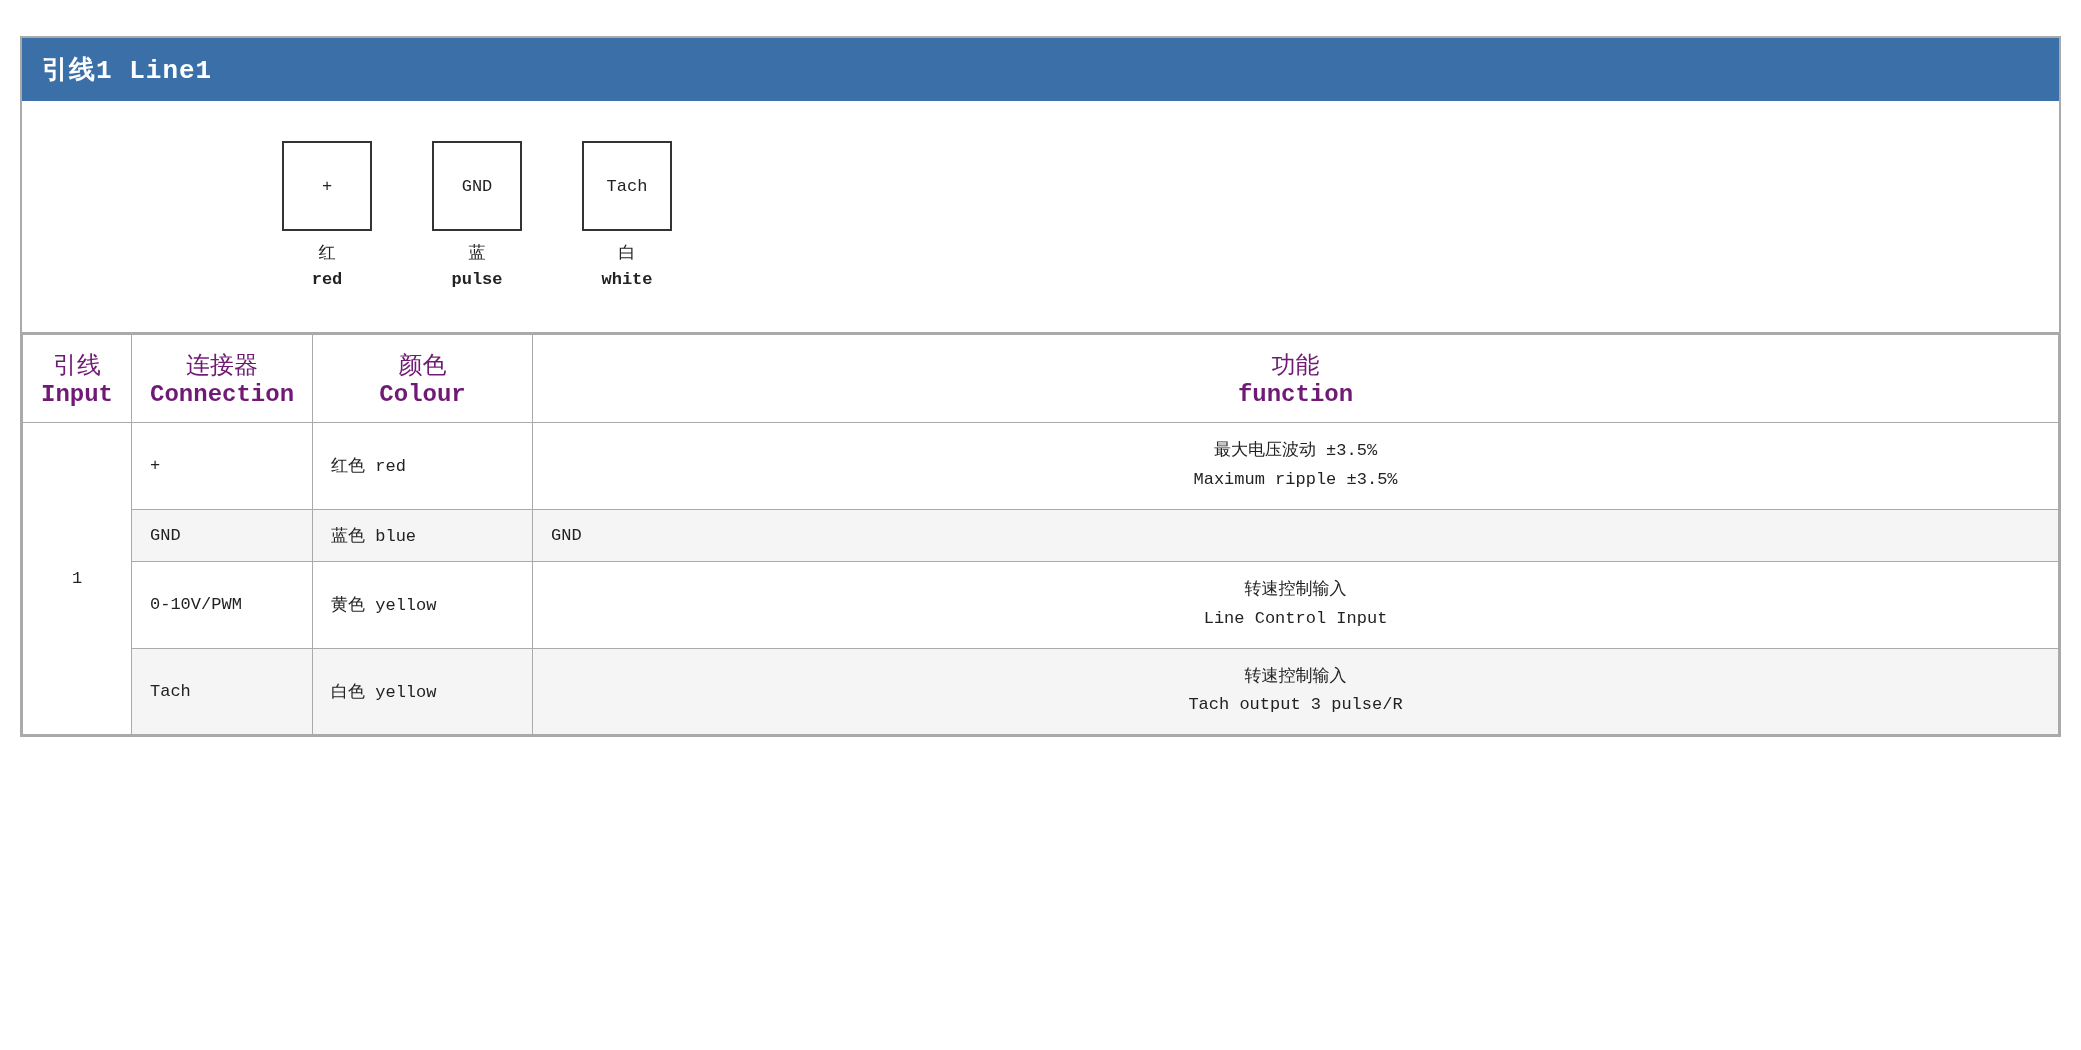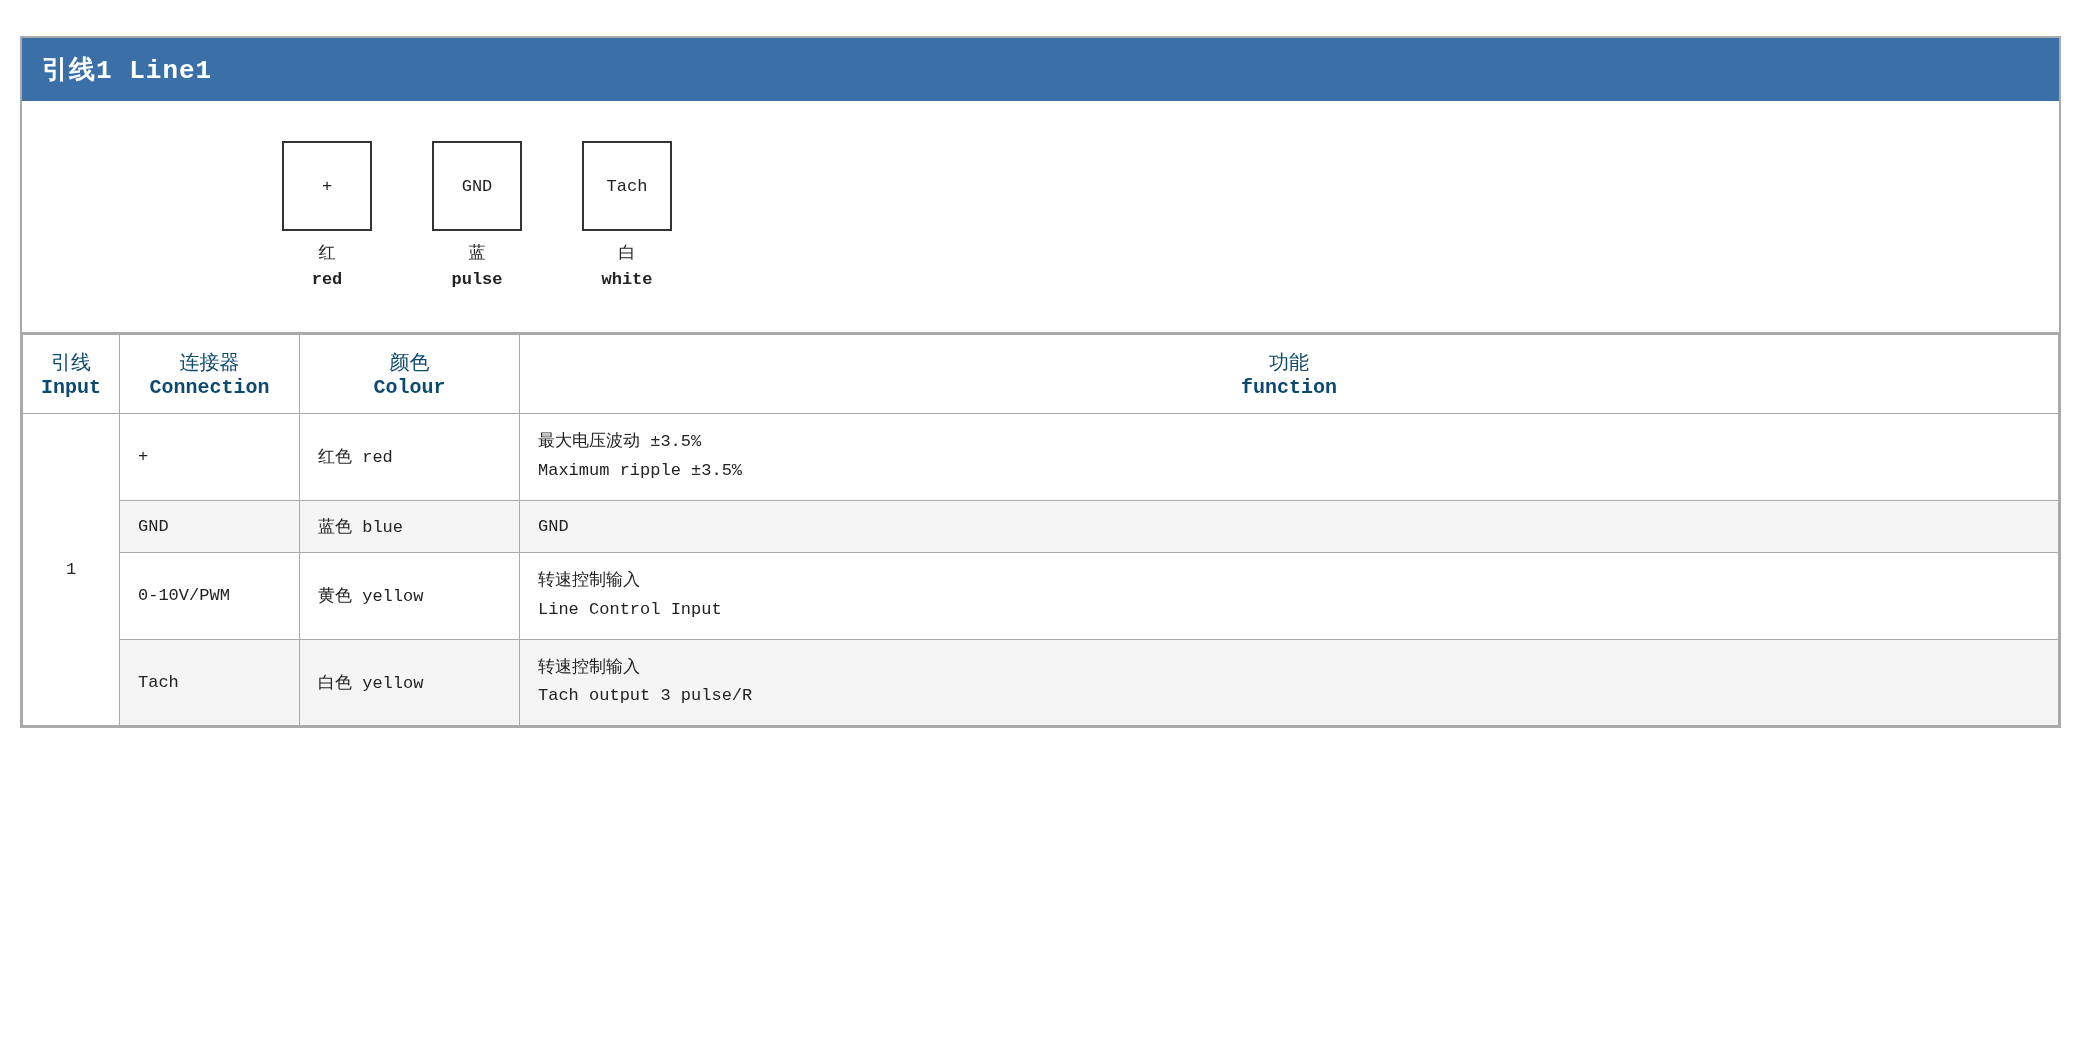--- a/index.html
+++ b/index.html
@@ -85,23 +85,23 @@
       vertical-align: middle;
       font-family: 'Courier New', monospace;
       font-size: 17px;
     }
 
     .data-table thead tr {
       background: #fff;
     }
 
     .data-table thead th {
-      color: #0c4a6e;
+      color: #701a75;
       font-weight: normal;
-      font-size: 20px;
+      font-size: 24px;
     }
 
     .data-table tbody td {
       color: #222;
     }
 
     .line-number-cell {
       text-align: center;
       font-size: 20px;
       width: 80px;
@@ -127,20 +127,21 @@
       display: block;
     }
 
     .en-text {
       display: block;
       font-weight: bold;
     }
 
     .function-text {
       line-height: 1.7;
+      text-align: center;
     }
   </style>
 </head>
 <body>
 
 <div class="main-container">
   <div class="table-wrapper">
 
     <div class="table-header">
       <span>引线1 Line1</span>

